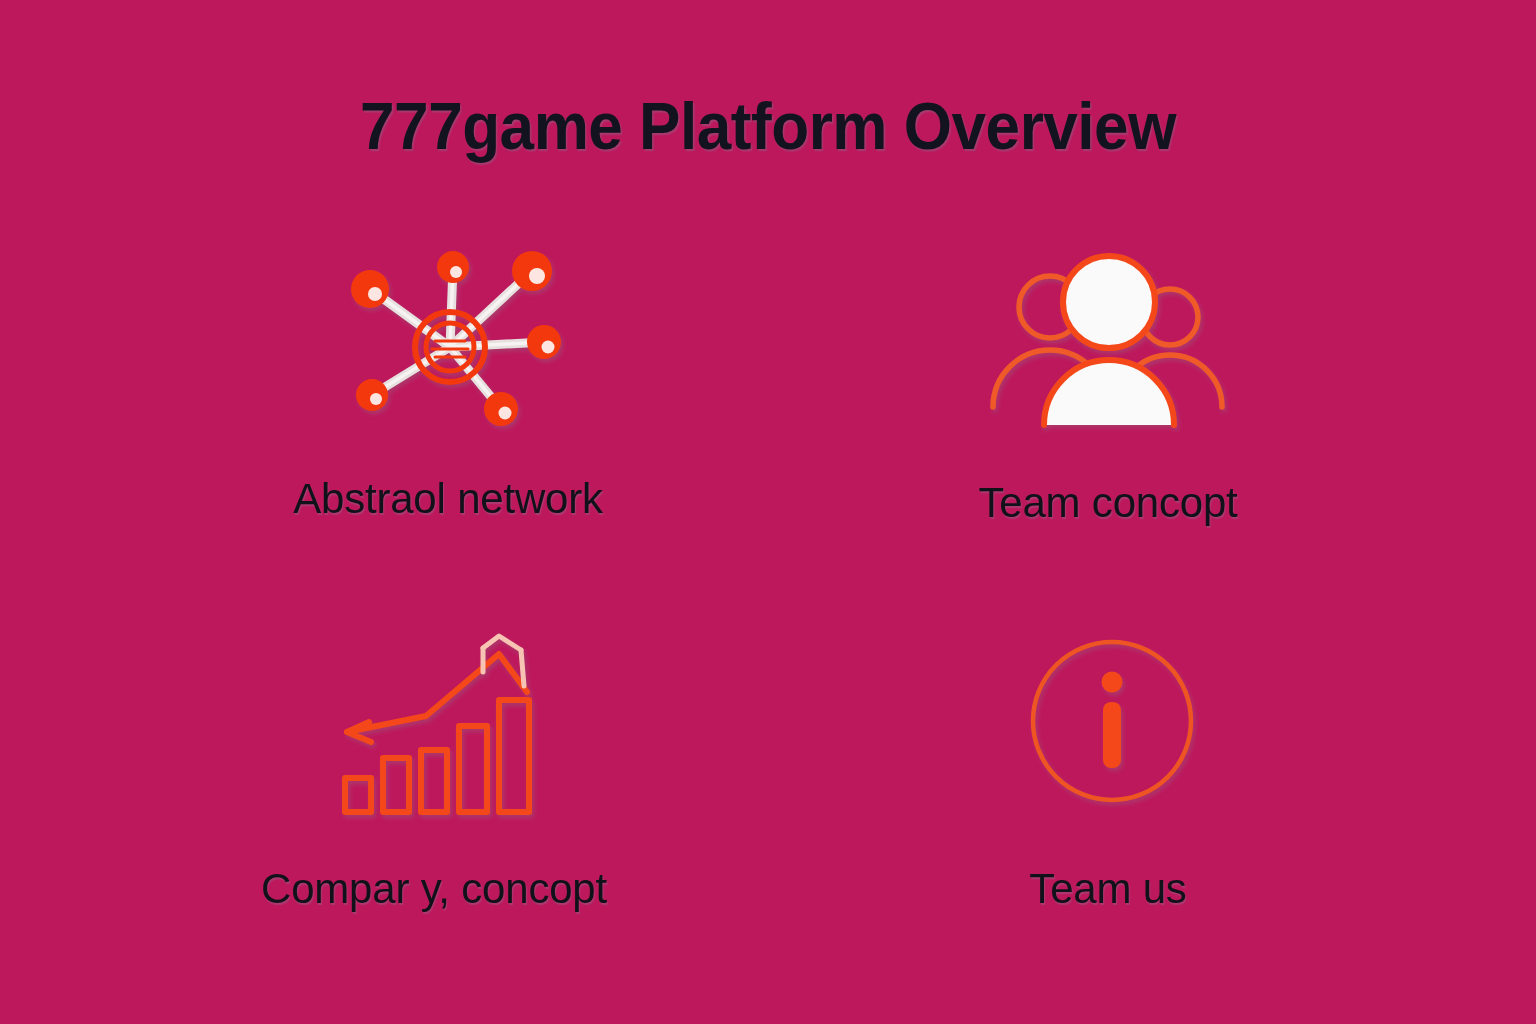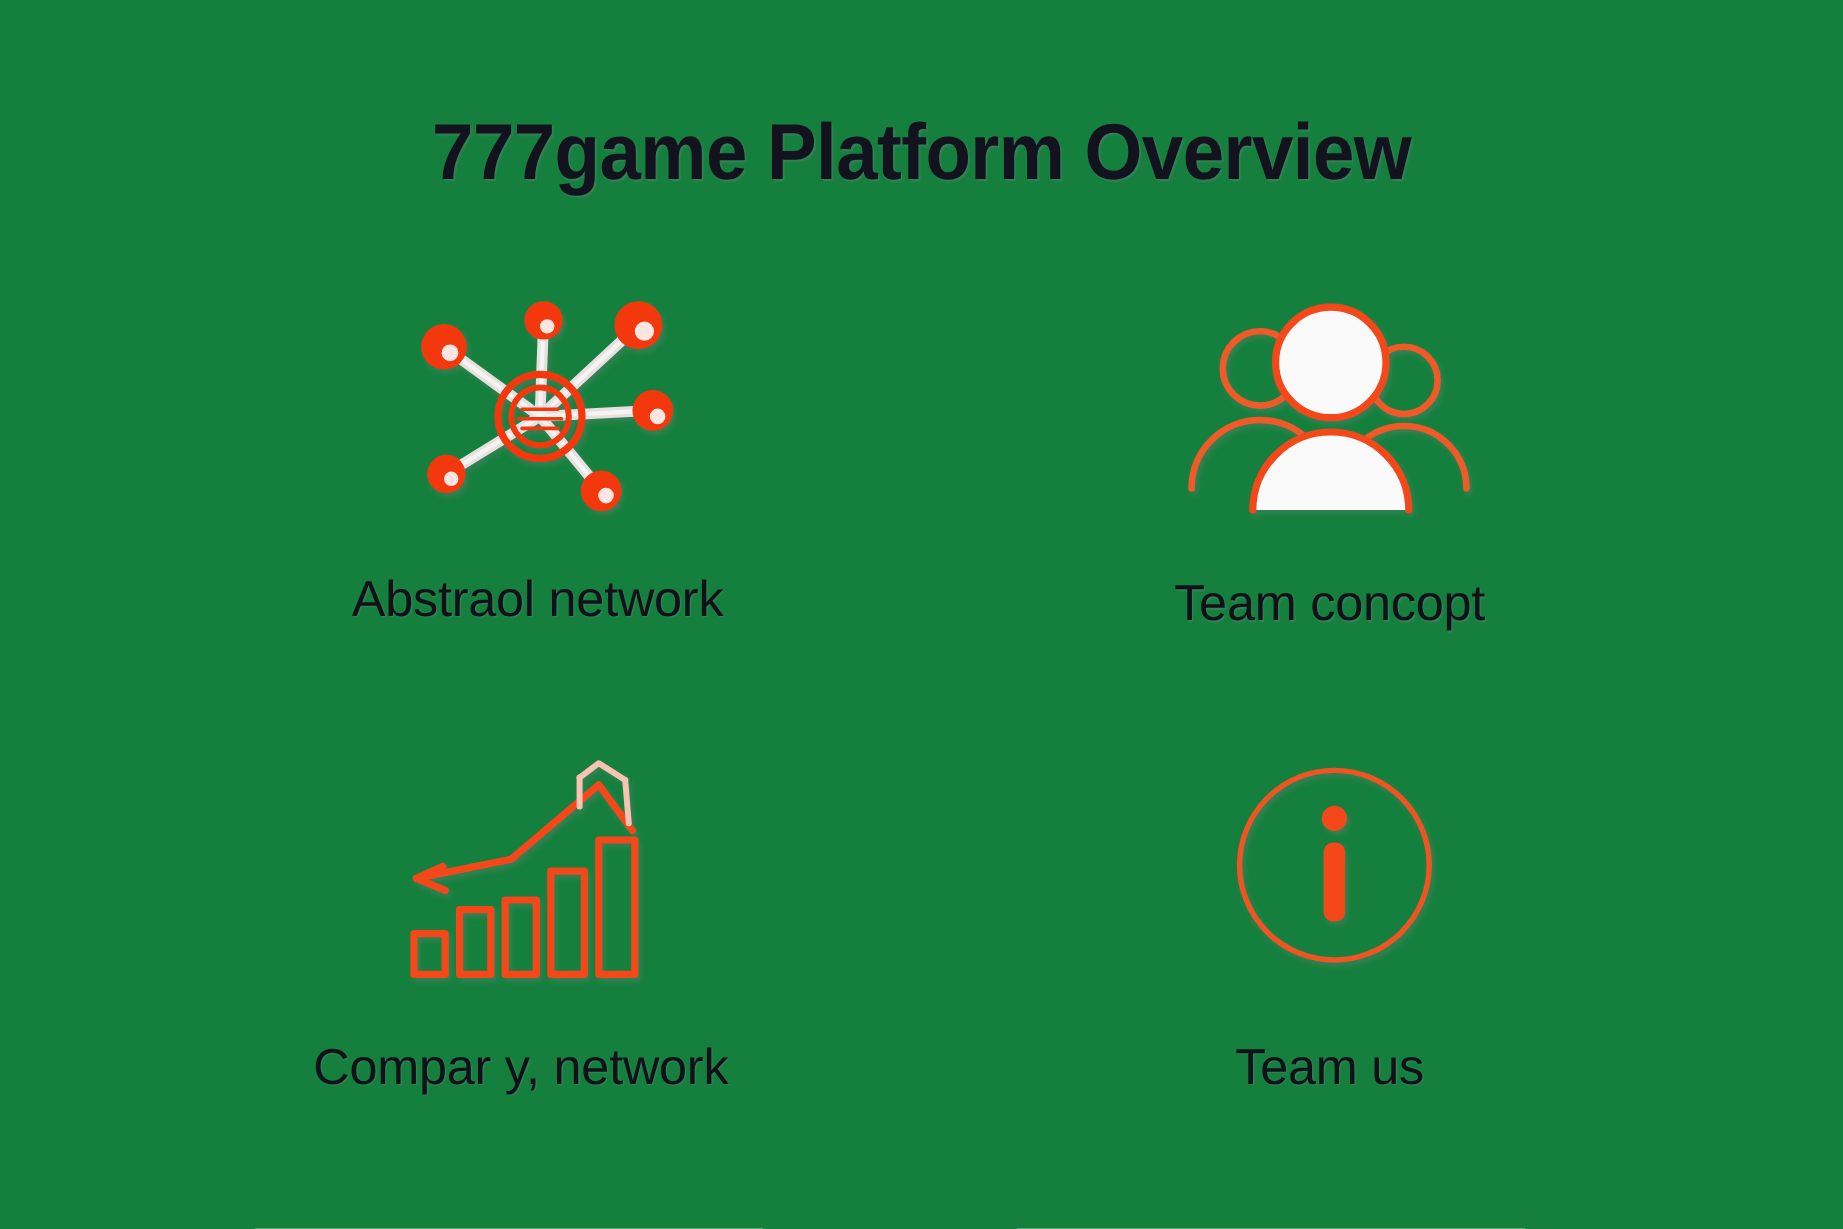--- a/index.html
+++ b/index.html
@@ -11,21 +11,21 @@
     height: 1024px;
     background: #fafafa;
     font-family: "Liberation Sans", sans-serif;
     overflow: hidden;
     position: relative;
   }
 
   .page {
     position: absolute;
     inset: 0;
-    background: #15803d;
+    background: #be185d;
   }
 
   
   .page-title {
     position: absolute;
     top: 88px;
     left: 0;
     width: 1536px;
     text-align: center;
     font-size: 66px;
@@ -194,21 +194,21 @@
 
           <g fill="none" stroke="#f4481a" stroke-width="6" stroke-linejoin="round">
             <rect x="14" y="150" width="26" height="34"></rect>
             <rect x="52" y="130" width="26" height="54"></rect>
             <rect x="90" y="122" width="26" height="62"></rect>
             <rect x="128" y="98" width="28" height="86"></rect>
             <rect x="168" y="72" width="30" height="112"></rect>
           </g>
         </svg>
       </div>
-      <div class="cell-label">Compar y, network</div>
+      <div class="cell-label">Compar y, concopt</div>
     </div>
 
     <div class="cell cell--about">
       <div class="icon-wrap">
         <svg width="190" height="190" viewBox="0 0 190 190" aria-hidden="true">
           <circle cx="95" cy="95" r="79" fill="none" stroke="#ef5523" stroke-width="4.5"></circle>
           <circle cx="95" cy="56" r="10.5" fill="#f4481a"></circle>
           <rect x="86" y="76" width="18" height="66" rx="8" fill="#f4481a"></rect>
         </svg>
       </div>

